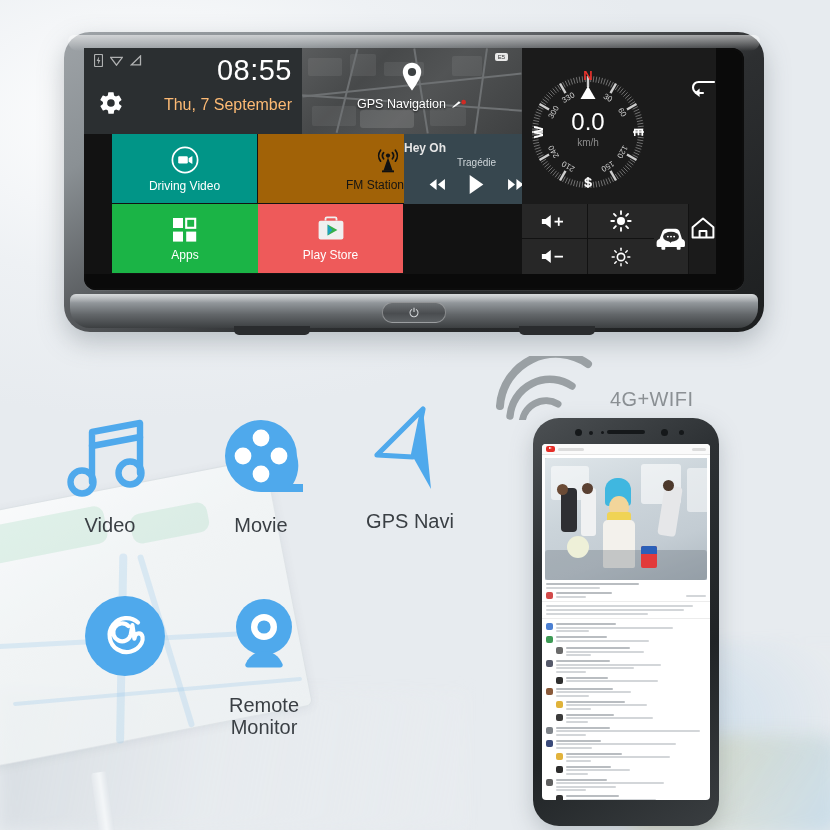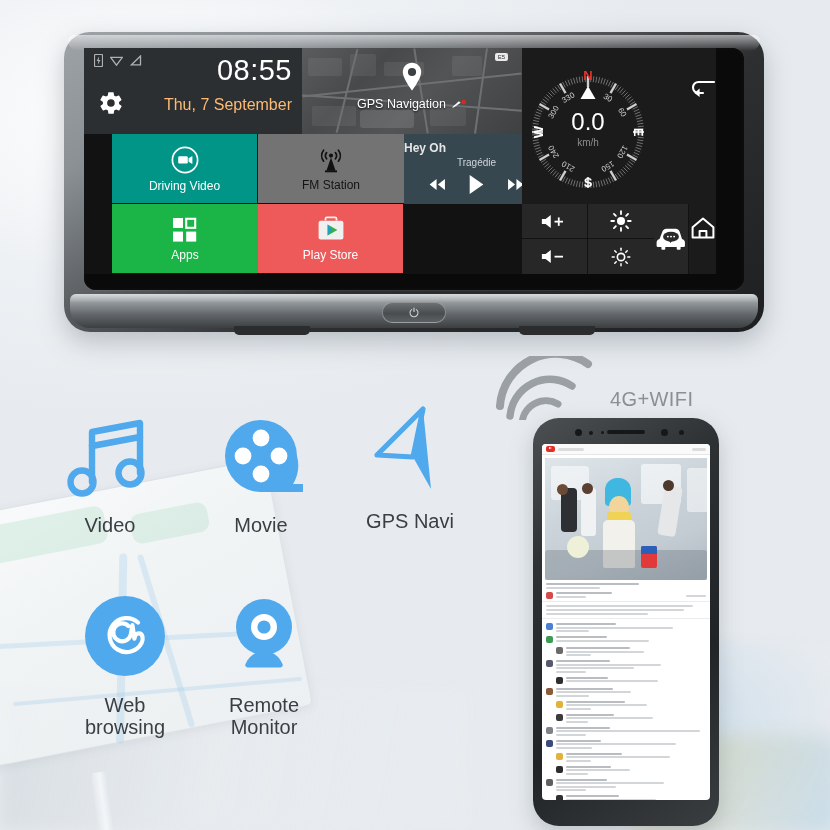--- a/index.html
+++ b/index.html
@@ -229,21 +229,21 @@
       <div class="tile" style="background:#019587;">
         <svg width="30" height="30" viewBox="0 0 30 30">
           <circle cx="15" cy="15" r="12.6" fill="none" stroke="#fff" stroke-width="1.7"></circle>
           <rect x="8.2" y="11.2" width="9.6" height="7.4" rx="1.3" fill="#fff"></rect>
           <path d="M18.6 13.2 L22.4 11.1 V19 L18.6 16.8 Z" fill="#fff"></path>
         </svg>
         <div class="tile-label lbl-light">Driving Video</div>
       </div>
 
 
-      <div class="tile" style="background:#737373;border-right:none;">
+      <div class="tile" style="background:#a16207;border-right:none;align-items:flex-end;">
         <svg width="32" height="28" viewBox="0 0 32 28">
           <path d="M8.6 4.2a9 9 0 0 0 0 11" fill="none" stroke="#111" stroke-width="1.7" stroke-linecap="round"></path>
           <path d="M11.6 6.6a5 5 0 0 0 0 6.2" fill="none" stroke="#111" stroke-width="1.7" stroke-linecap="round"></path>
           <path d="M23.4 4.2a9 9 0 0 1 0 11" fill="none" stroke="#111" stroke-width="1.7" stroke-linecap="round"></path>
           <path d="M20.4 6.6a5 5 0 0 1 0 6.2" fill="none" stroke="#111" stroke-width="1.7" stroke-linecap="round"></path>
           <circle cx="16" cy="9.6" r="2.1" fill="#111"></circle>
           <path d="M16 11.4 L20.6 24.8 H11.4 Z" fill="#111"></path>
           <rect x="10" y="24.4" width="12" height="1.9" fill="#111"></rect>
         </svg>
         <div class="tile-label lbl-dark">FM Station</div>
@@ -550,24 +550,20 @@
   <div class="feat-label">GPS Navi</div>
 </div>
 
 <div class="feat" style="left:58px;top:588px;width:134px;">
   <div class="feat-ico">
     <svg width="84" height="84" viewBox="0 0 84 84">
       <circle cx="42" cy="42" r="40" fill="#4FA9EC"></circle>
       <path d="M55 28.5 a17 17 0 1 0 3.6 20.5 c1.8-3.6 1.6-9.6-2.8-9.6 c-3.2 0-4 2.6-4.4 5.2 L49.4 31 l-1.6 9.4 a8.9 8.9 0 1 1-2.4-8.4" fill="none" stroke="#ffffff" stroke-width="4.2" stroke-linecap="round" stroke-linejoin="round"></path>
     </svg>
   </div>
-  <div class="feat-label">
-    <span>Web</span><br>
-    <span>browsing</span>
-  </div>
 </div>
 
 <div class="feat" style="left:198px;top:588px;width:132px;">
   <div class="feat-ico">
     <svg width="84" height="84" viewBox="0 0 84 84">
       <circle cx="42" cy="33" r="28" fill="#4FA9EC"></circle>
       <circle cx="42" cy="33" r="13" fill="#ffffff"></circle>
       <circle cx="42" cy="33" r="6.6" fill="#4FA9EC"></circle>
       <path d="M42 57 C50 57 57 62 60.5 70 a2.6 2.6 0 0 1-2.4 3.6 H25.9 a2.6 2.6 0 0 1-2.4-3.6 C27 62 34 57 42 57 Z" fill="#4FA9EC"></path>
     </svg>

